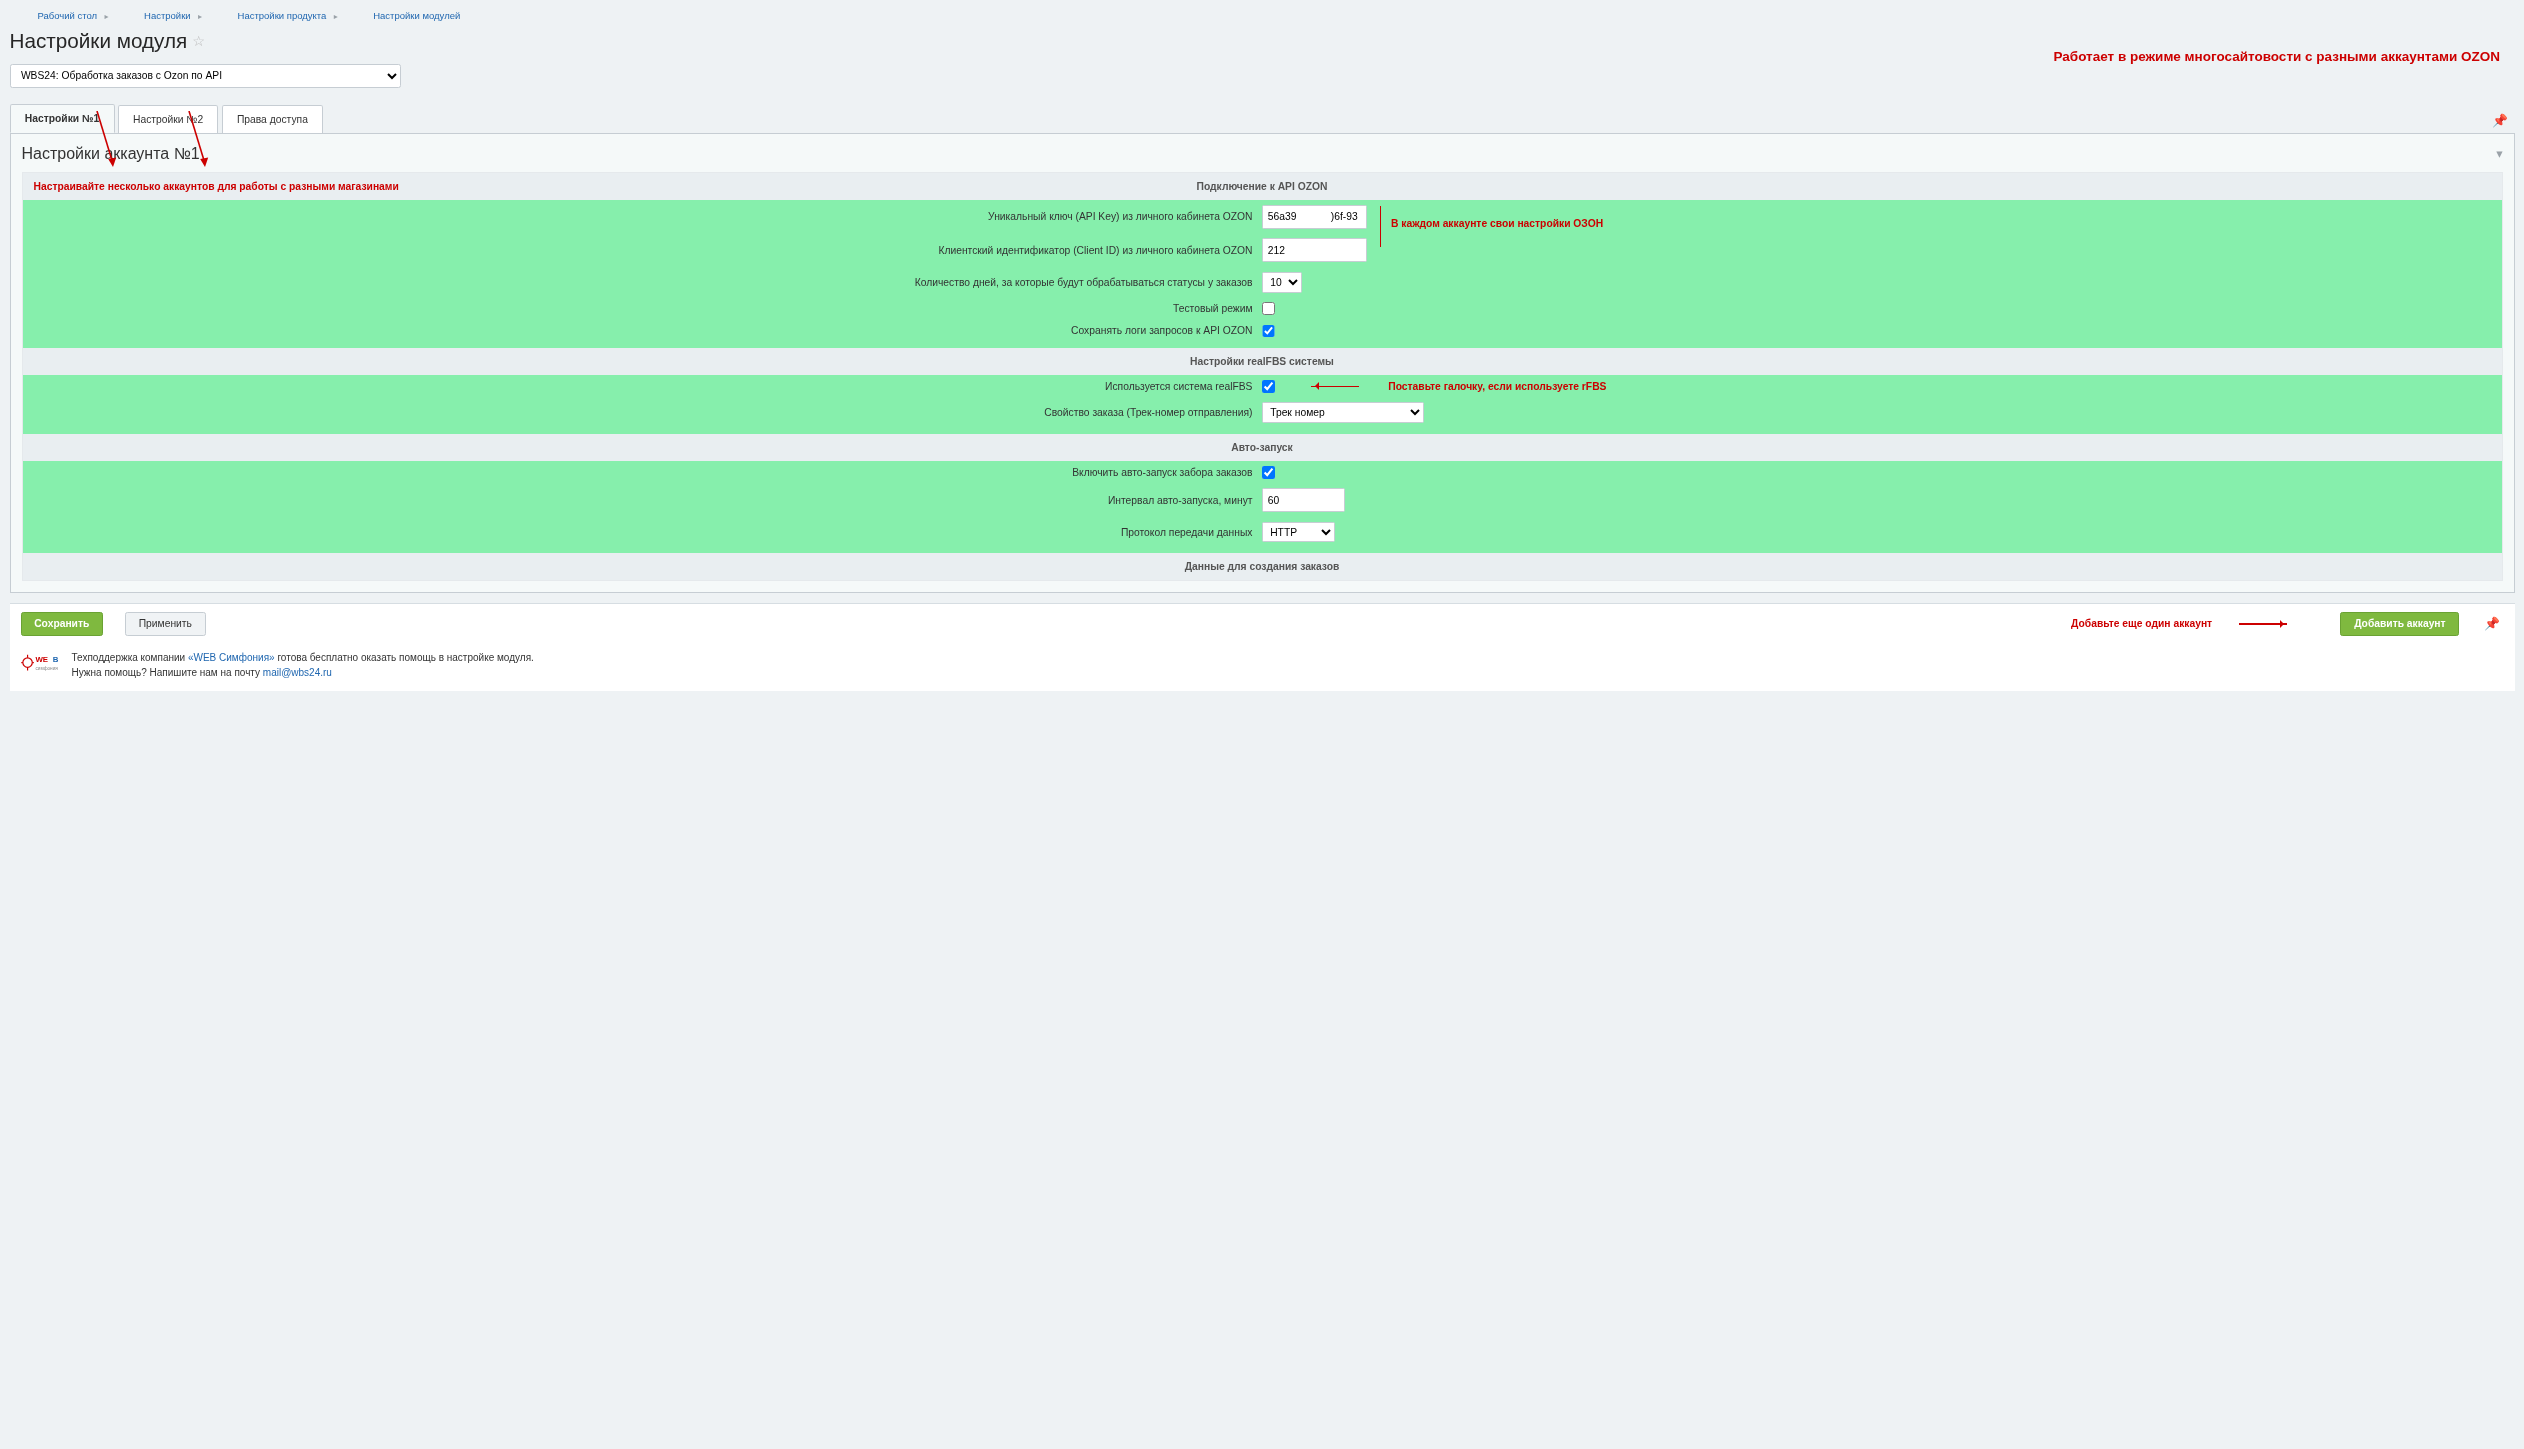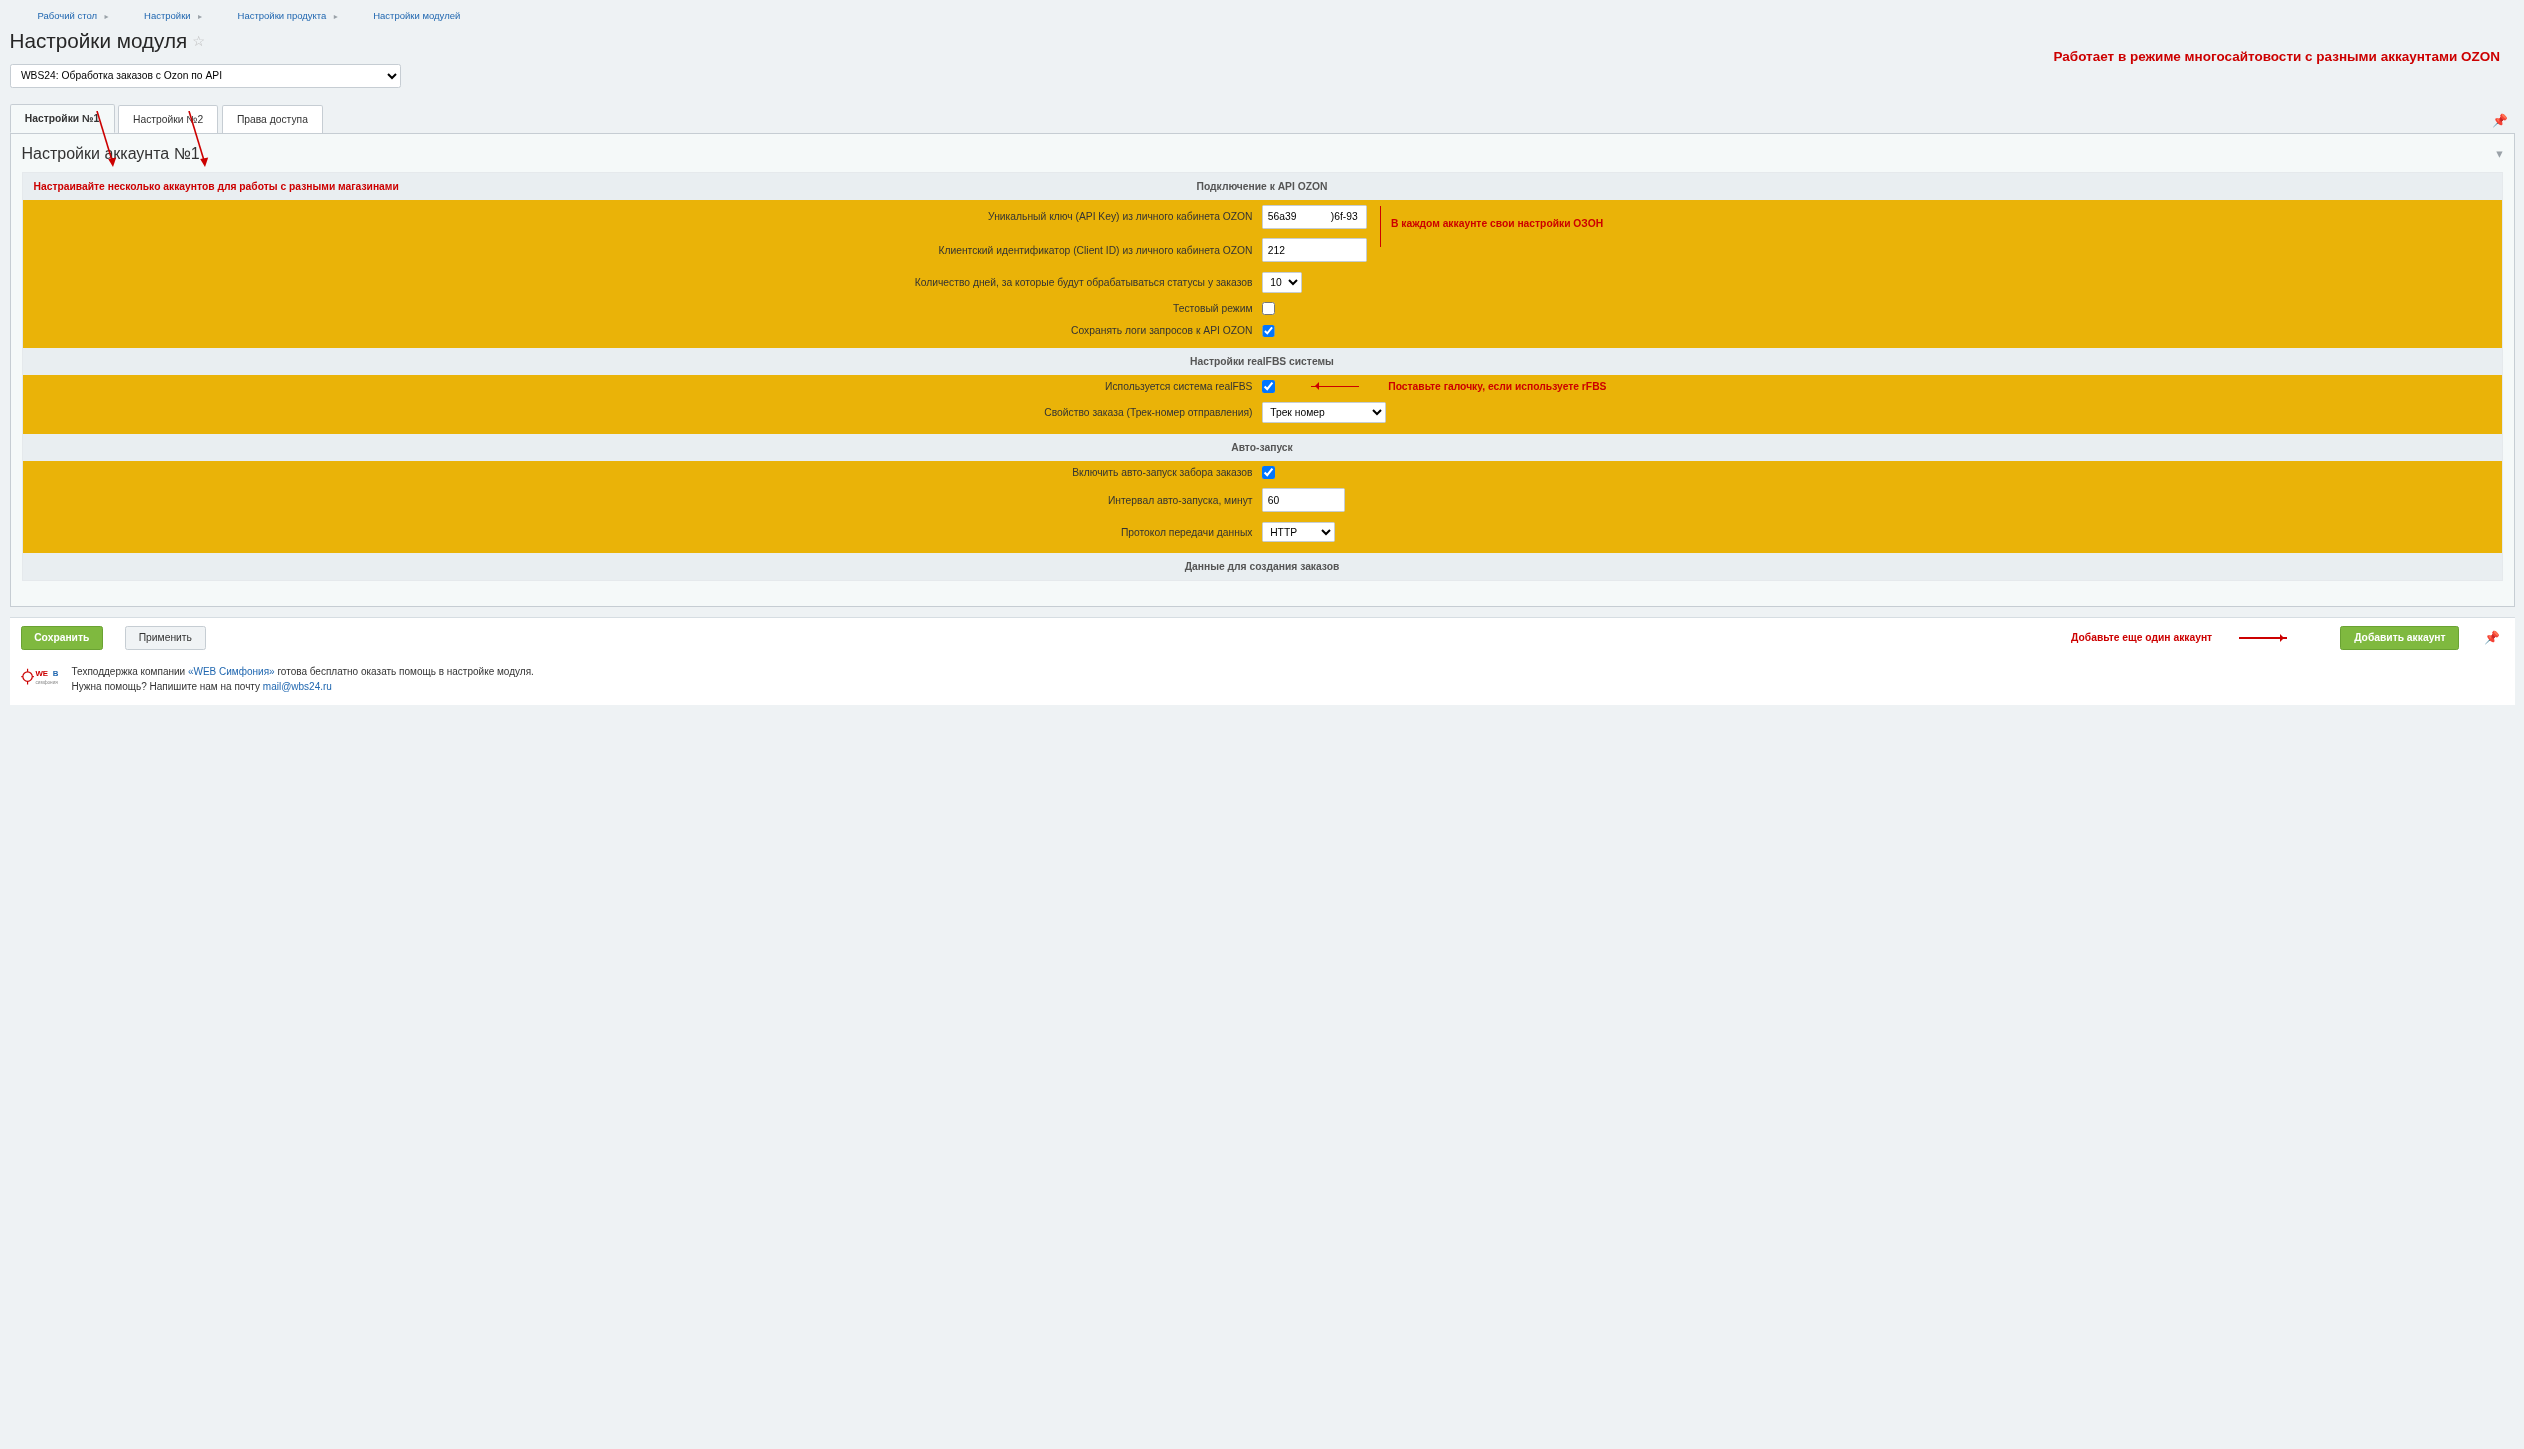--- a/index.html
+++ b/index.html
@@ -23,21 +23,21 @@
   .tabs-bar { display: flex; align-items: flex-end; border-bottom: 0.8px solid #c6cdd3; position: relative; }
   .tab { padding: 8px 14.3px; border: 0.8px solid #c6cdd3; border-bottom: none; background: #fff; margin-right: 3.2px; border-radius: 2.4px 2.4px 0 0; cursor: pointer; font-size: 10.3px; position: relative; top: 0.8px; }
   .tab.active { background: #f5f9f9; font-weight: 700; border-bottom: 0.8px solid #f5f9f9; }
   .pin { margin-left: auto; color: #9aa2a8; font-size: 12.7px; padding: 4.8px 6.4px; cursor: pointer; }
 
   .panel { background: #f5f9f9; border: 0.8px solid #c6cdd3; border-top: none; padding: 0; }
   .section-title-row { display: flex; align-items: center; justify-content: space-between; padding: 11px 11px 9.5px 11px; }
   .section-title { font-size: 16px; font-weight: 400; color: #333; }
   .collapse-icon { color: #9aa2a8; font-size: 12.7px; cursor: pointer; }
 
-  .form-area { background: #eab308; margin: 0 11px 25px 11px; border: 0.8px solid #e5e9ec; }
+  .form-area { background: #86efac; margin: 0 11px 11px 11px; border: 0.8px solid #e5e9ec; }
 
   .heading-bar { background: #e9eef1; padding: 8px 0; text-align: center; font-weight: 700; color: #555; position: relative; }
   .heading-note-left { position: absolute; left: 11px; top: 8px; color: #cc0000; font-weight: 700; font-size: 10.3px; }
 
   .field-row { display: flex; align-items: center; padding: 4.8px 11px; position: relative; }
   .field-label { width: 50%; text-align: right; padding-right: 9.5px; color: #333; }
   .field-control { width: 50%; display: flex; align-items: center; gap: 6.4px; }
   .field-control input[type="text"] { height: 24px; border: 0.8px solid #c6cdd3; border-radius: 1.6px; padding: 0 4.8px; font-size: 10.3px; }
   .field-control select { height: 20.7px; border: 0.8px solid #c6cdd3; border-radius: 1.6px; padding: 0 3.2px; font-size: 10.3px; background: #fff; }
   .field-control input[type="checkbox"] { width: 12.7px; height: 12.7px; }
@@ -50,21 +50,21 @@
   .btn-default { background: #f0f3f5; color: #333; border-color: #c6cdd3; }
   .footer-note { color: #cc0000; font-weight: 700; margin-left: auto; margin-right: 4.8px; }
   .footer-pin { color: #9aa2a8; font-size: 12.7px; padding: 0 3.2px; cursor: pointer; }
 
   .support-row { display: flex; align-items: flex-start; gap: 8px; padding: 6.4px 11px 11px 11px; background: #fff; font-size: 10px; }
   .logo { width: 43px; height: 22px; flex-shrink: 0; }
   .support-text { line-height: 1.5; }
 
   .w-132 { width: 105px; }
   .w-50  { width: 40px; }
-  .w-182 { width: 124px; }
+  .w-182 { width: 162px; }
   .w-104 { width: 83px; }
   .w-92  { width: 73px; }
 
   .arrow-down-svg { pointer-events: none; }
 
   .hl-arrow { display:inline-block; width: 48px; height: 1.6px; background:#cc0000; position: relative; vertical-align: middle; }
   .hl-arrow::after { content:""; position:absolute; right:-0.8px; top:-3.2px; border: 4px solid transparent; border-left-color:#cc0000; }
   .hl-arrow.rev::after { left:-0.8px; right:auto; border-left-color:transparent; border-right-color:#cc0000; }
 </style>
 </head>

